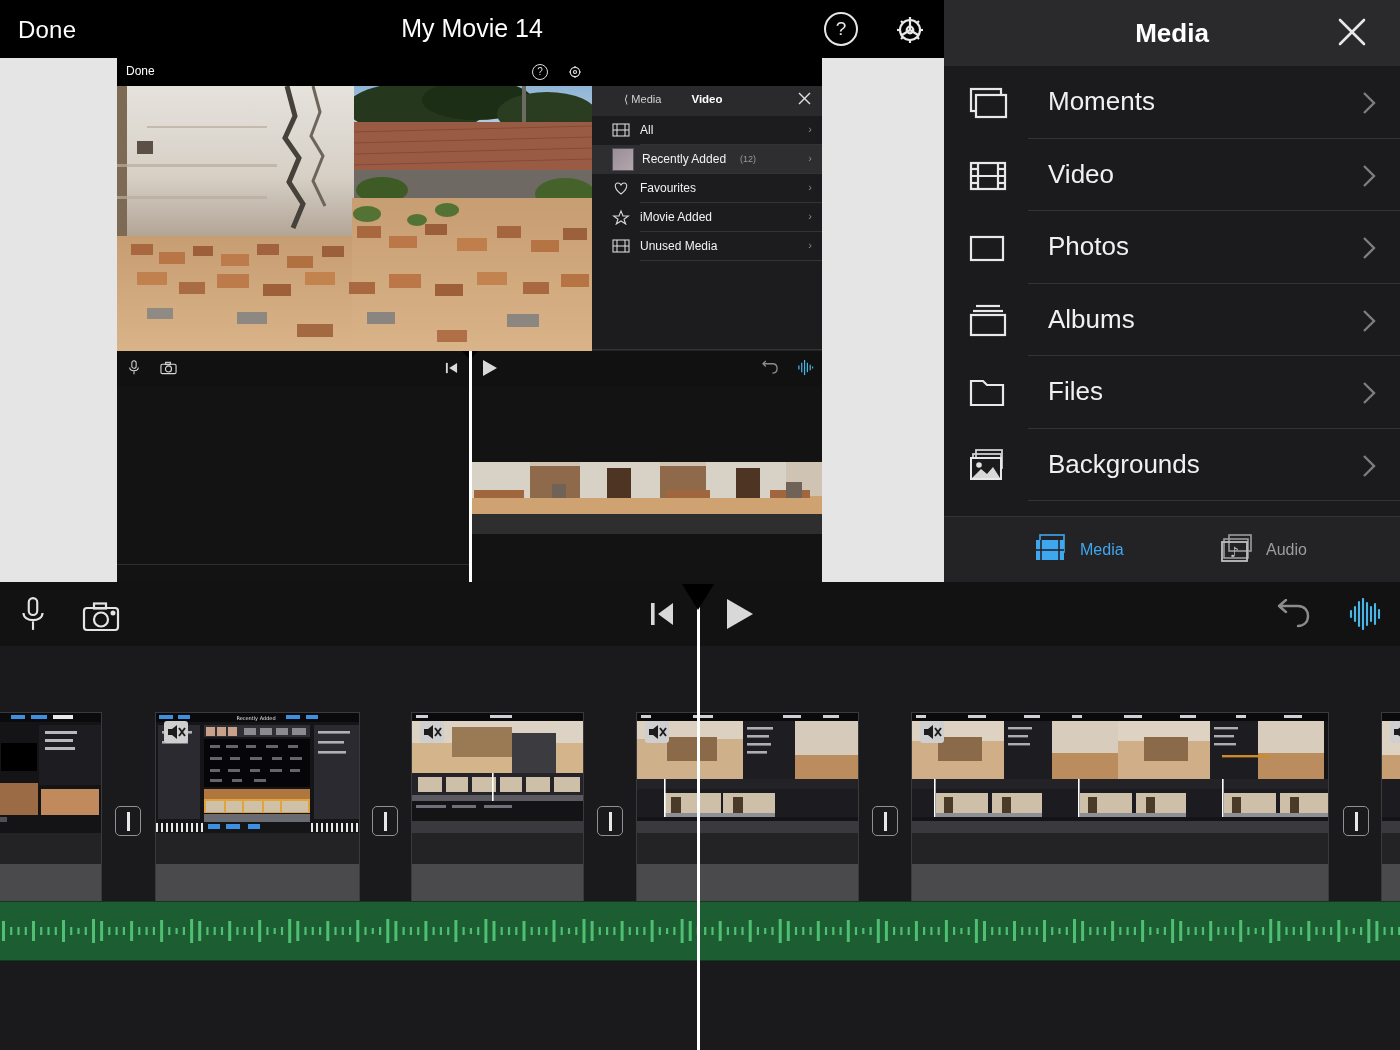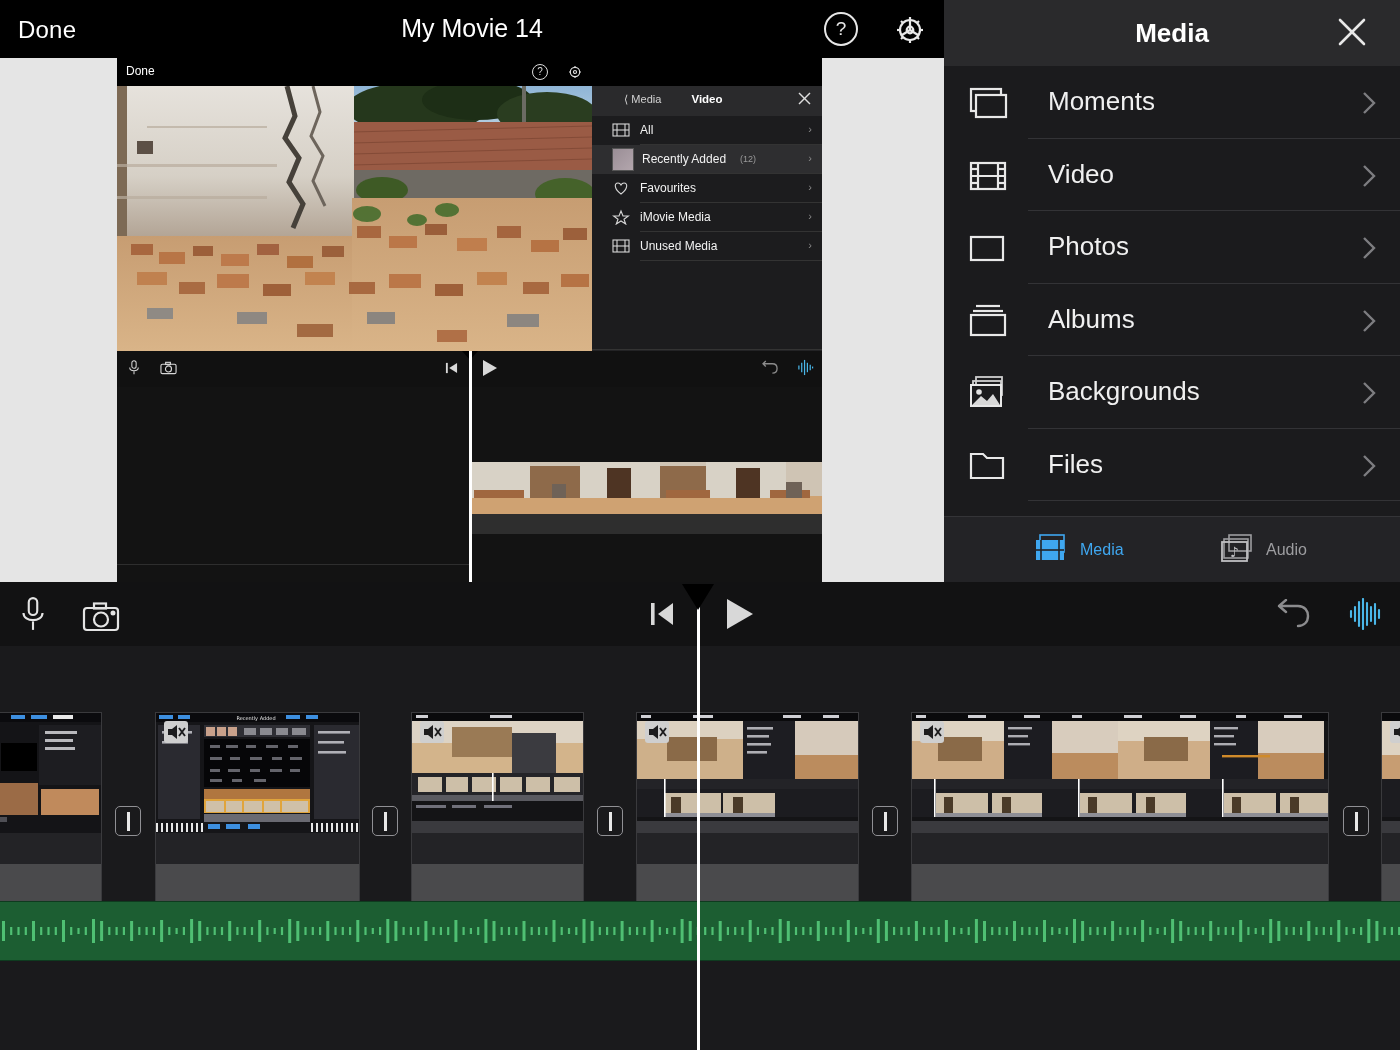--- a/index.html
+++ b/index.html
@@ -303,21 +303,21 @@
         <span class="lbl">Favourites</span>
         <span class="chev">›</span>
         <span class="sep"></span>
       </div>
 
       <div class="n-row" style="top:117px">
         <span class="ric">
           <svg viewBox="0 0 18 16" width="18" height="16">
               <path d="M9 2 L11 7 L16.5 7 L12 10.3 L13.7 15 L9 12 L4.3 15 L6 10.3 L1.5 7 L7 7 Z" stroke="#d8d8d8" stroke-width="1.1" fill="none"></path>
             </svg></span>
-        <span class="lbl">iMovie Media</span>
+        <span class="lbl">iMovie Added</span>
         <span class="chev">›</span>
         <span class="sep"></span>
       </div>
 
       <div class="n-row" style="top:146px">
         <span class="ric">
           <svg viewBox="0 0 18 16" width="18" height="16">
               <g stroke="#d8d8d8" fill="none" stroke-width="1.1">
             <rect x="1" y="2" width="16" height="12"></rect>
                 <line x1="5" y1="2" x2="5" y2="14"></line>
@@ -517,42 +517,42 @@
         <span class="mchev">
           <svg viewBox="0 0 18 30" width="18" height="30">
               <polyline points="4,5 14,15 4,25" stroke="#7d7d80" stroke-width="2.4" fill="none"></polyline>
             </svg></span>
         <span class="msep"></span>
       </div>
 
       <div class="mp-row">
         <span class="mic">
           <svg viewBox="0 0 42 38" width="42" height="38">
+            <path d="M4 31 L4 7 L16 7 L20 11 L36 11 L36 31 Z" stroke="#e8e8e8" stroke-width="2.2" fill="none"></path>
+            </svg></span>
+        <span class="mlbl">Files</span>
+        <span class="mchev">
+          <svg viewBox="0 0 18 30" width="18" height="30">
+              <polyline points="4,5 14,15 4,25" stroke="#7d7d80" stroke-width="2.4" fill="none"></polyline>
+            </svg></span>
+        <span class="msep"></span>
+      </div>
+
+      <div class="mp-row">
+        <span class="mic">
+          <svg viewBox="0 0 42 38" width="42" height="38">
             <g stroke="#cfcfcf" stroke-width="1.8" fill="none">
               <rect x="9" y="3" width="26" height="18"></rect>
                 <rect x="6" y="7" width="28" height="20"></rect>
               </g>
             <rect x="4" y="11" width="30" height="21" stroke="#e8e8e8" stroke-width="2" fill="#1b1b1d"></rect>
             <circle cx="12" cy="18" r="2.8" fill="#e2e2e2"></circle>
             <path d="M5 31 L14 22 L20 27 L26 20 L33 31 Z" fill="#d8d8d8"></path>
             </svg></span>
         <span class="mlbl">Backgrounds</span>
-        <span class="mchev">
-          <svg viewBox="0 0 18 30" width="18" height="30">
-              <polyline points="4,5 14,15 4,25" stroke="#7d7d80" stroke-width="2.4" fill="none"></polyline>
-            </svg></span>
-        <span class="msep"></span>
-      </div>
-
-      <div class="mp-row">
-        <span class="mic">
-          <svg viewBox="0 0 42 38" width="42" height="38">
-            <path d="M4 31 L4 7 L16 7 L20 11 L36 11 L36 31 Z" stroke="#e8e8e8" stroke-width="2.2" fill="none"></path>
-            </svg></span>
-        <span class="mlbl">Files</span>
         <span class="mchev">
           <svg viewBox="0 0 18 30" width="18" height="30">
               <polyline points="4,5 14,15 4,25" stroke="#7d7d80" stroke-width="2.4" fill="none"></polyline>
             </svg></span>
         <span class="msep"></span>
       </div>
     </div>
 
     <div class="mp-tabbar">
       <div style="position:absolute;left:90px;top:16px;display:flex;align-items:center;gap:12px;">

